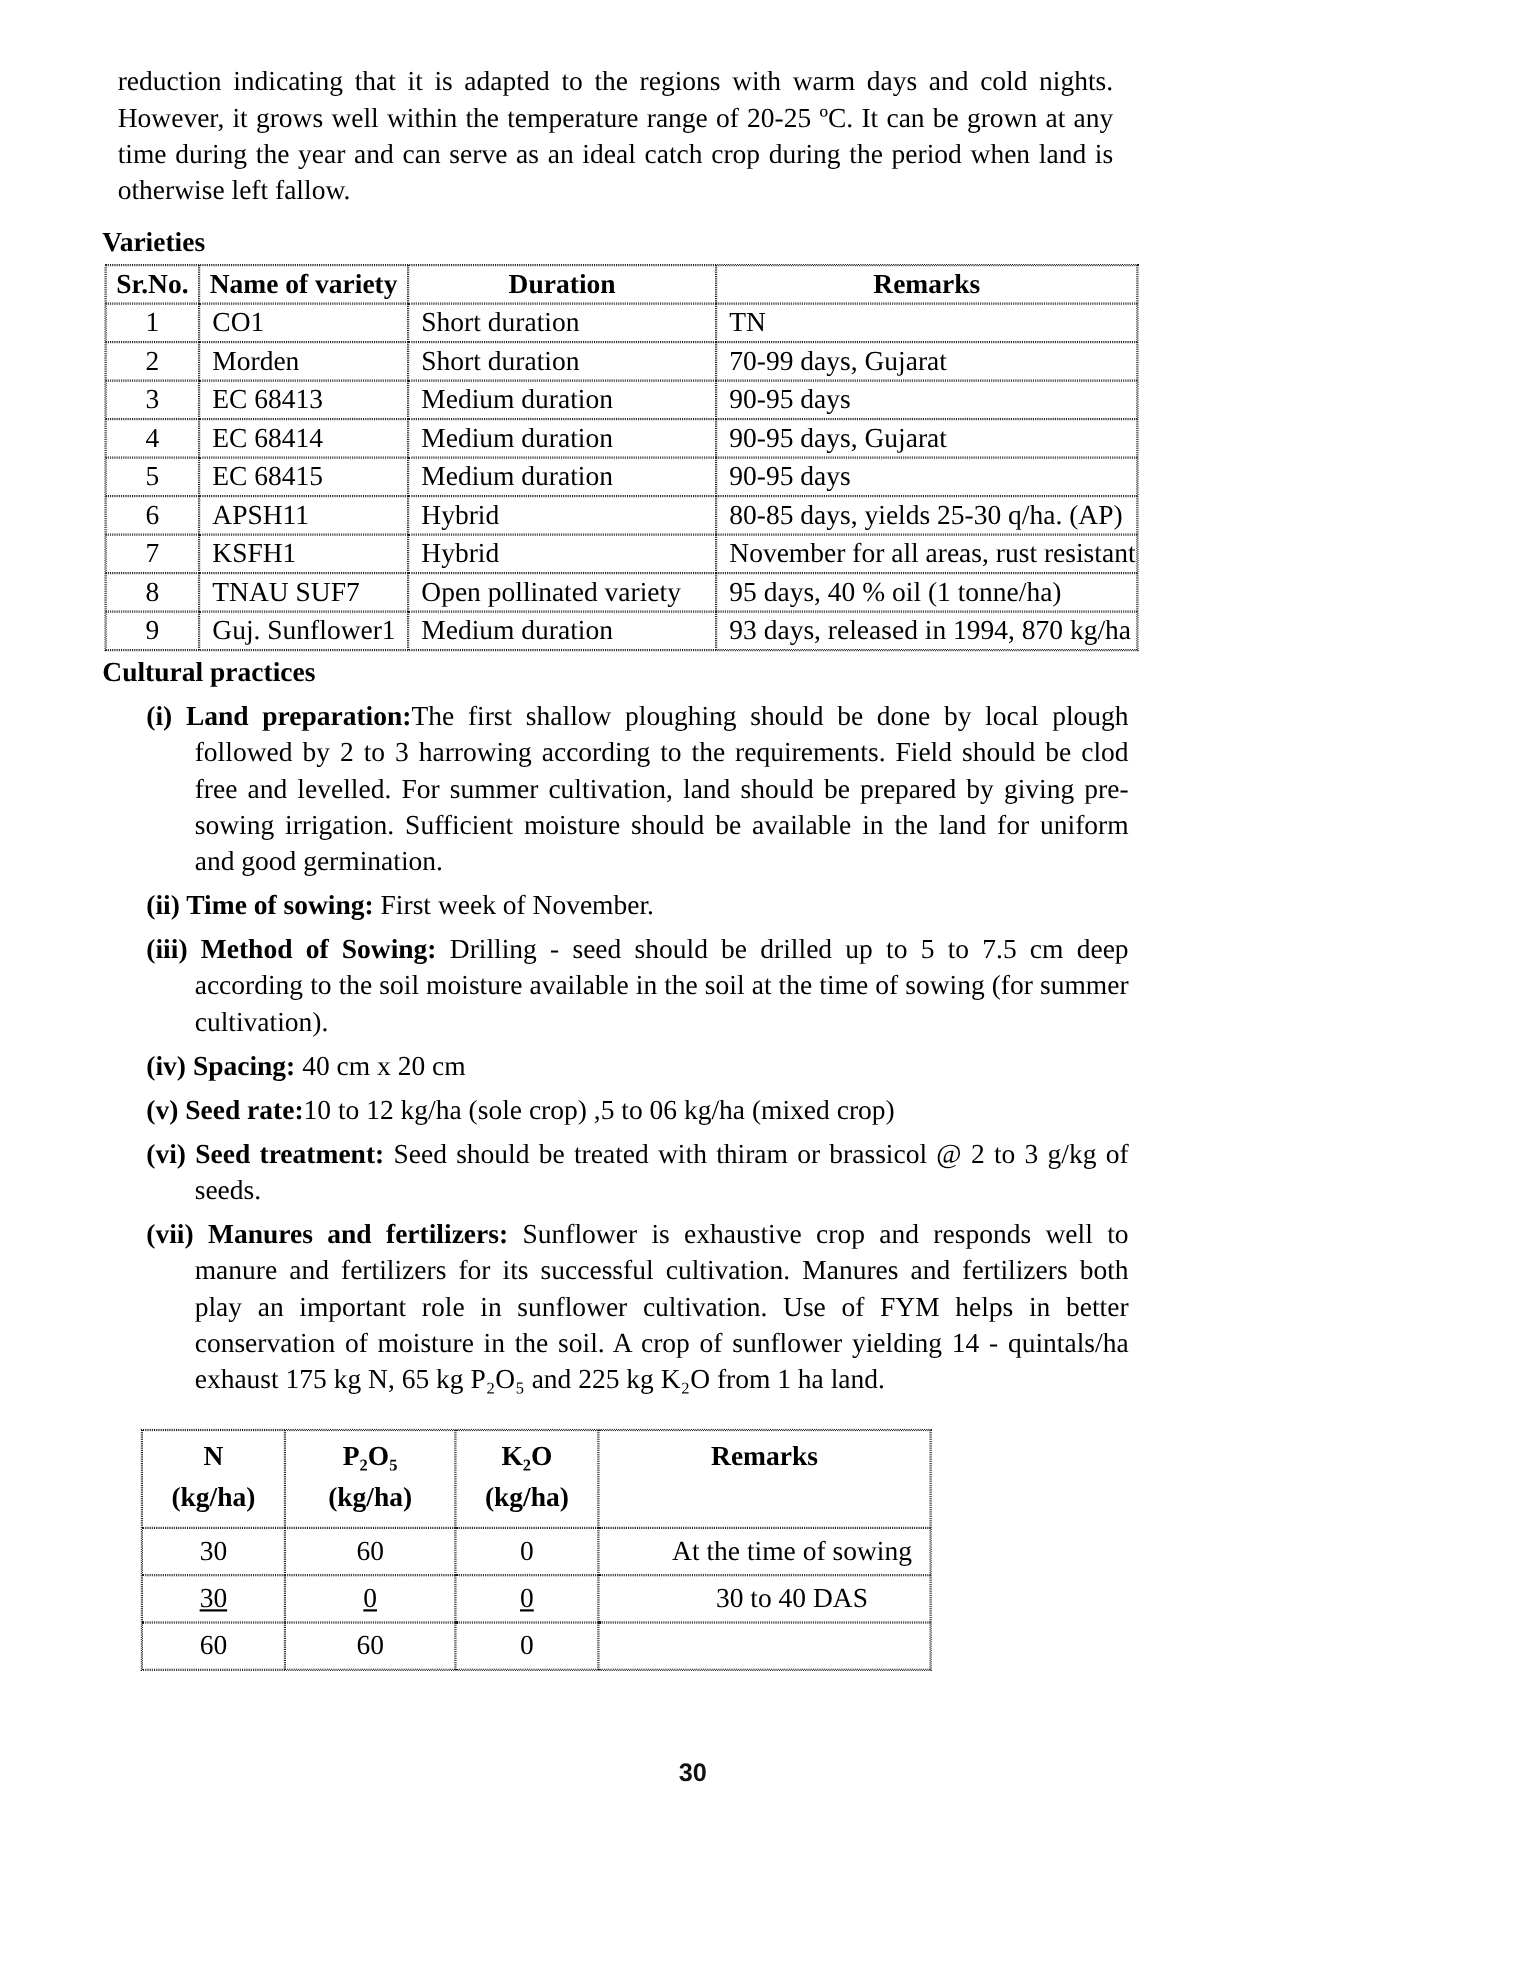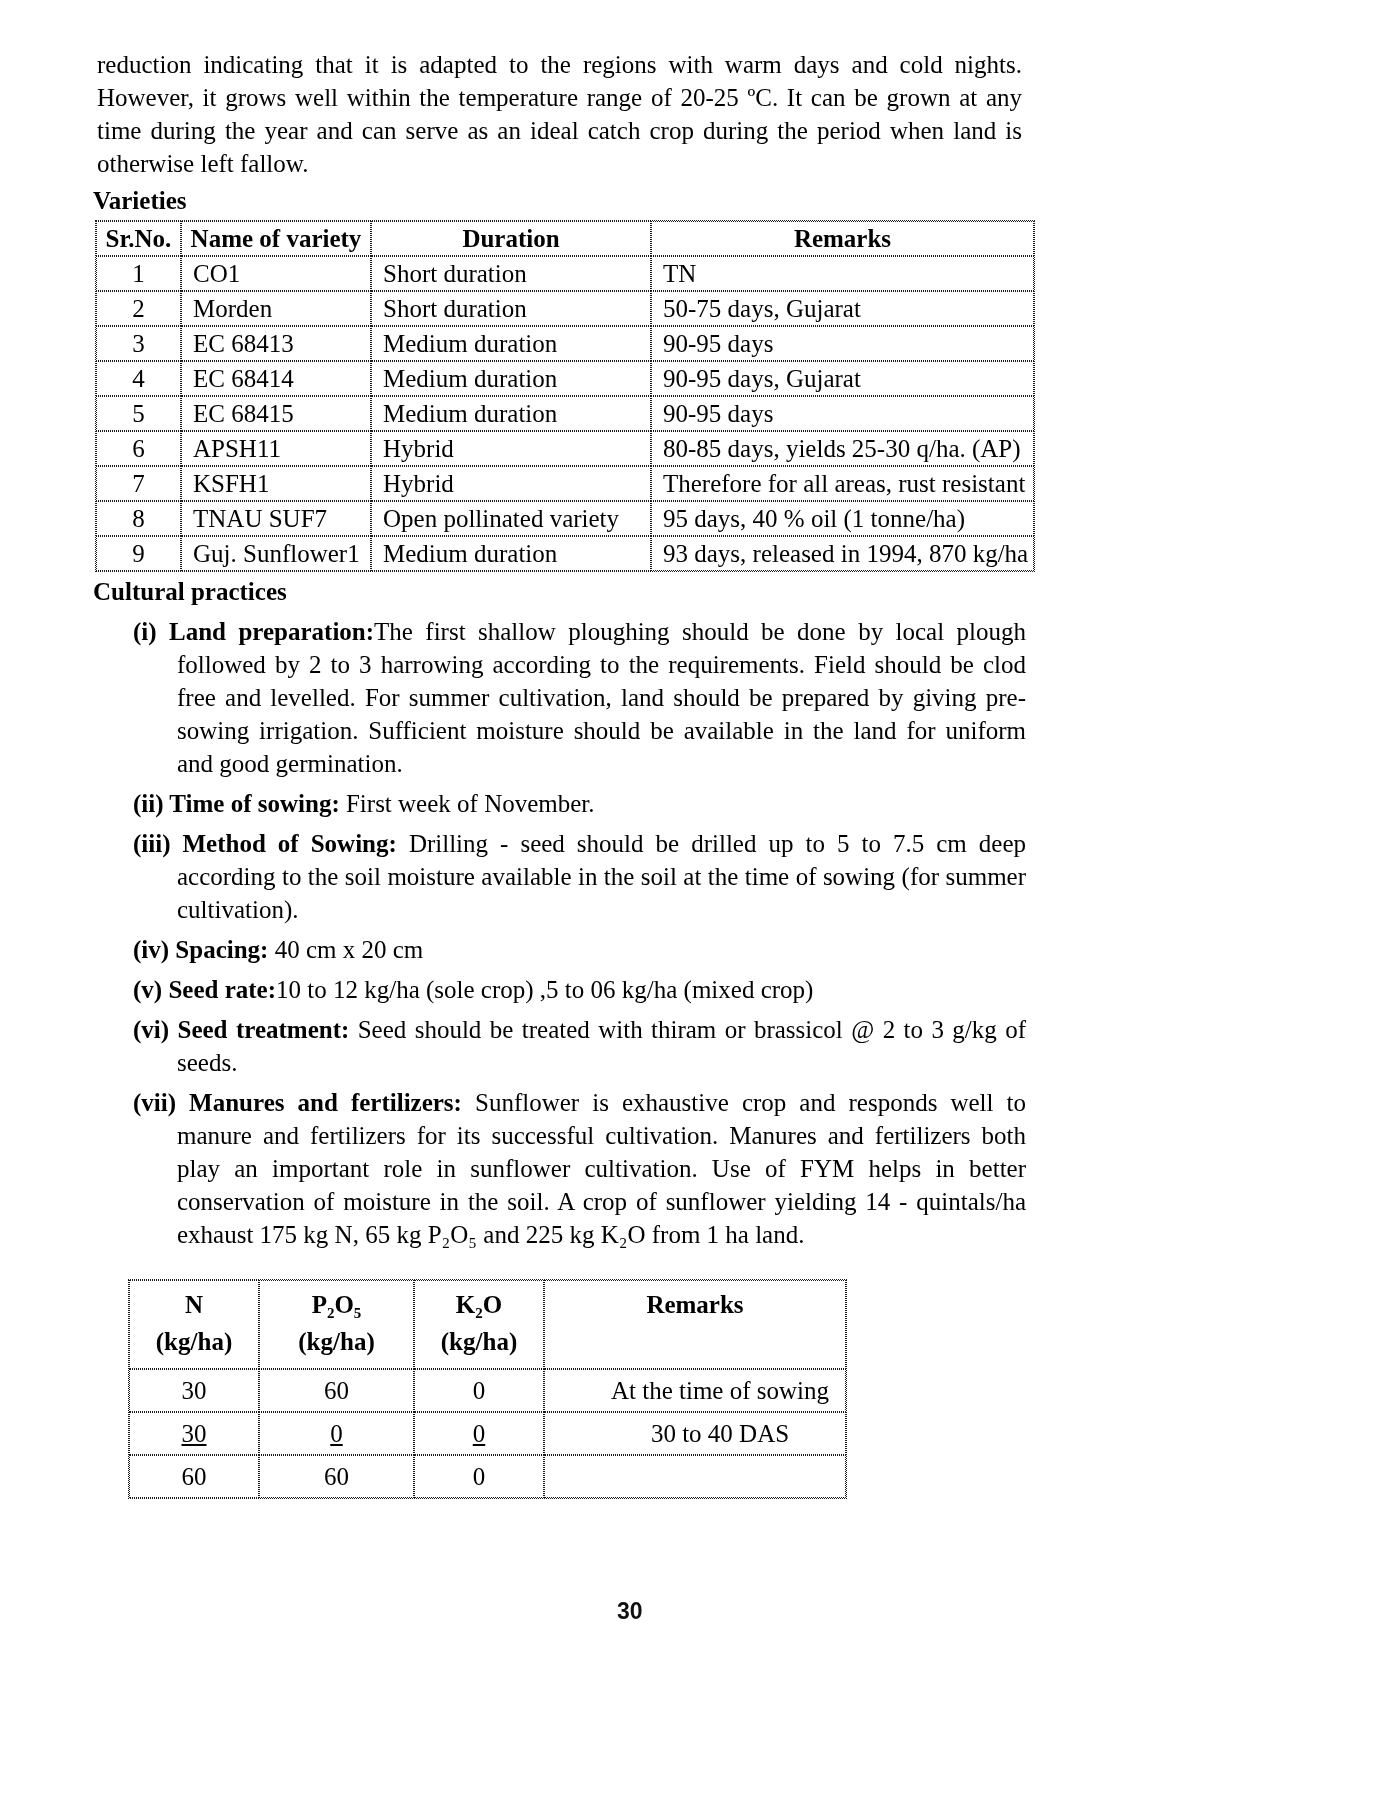--- a/index.html
+++ b/index.html
@@ -6,21 +6,21 @@
   body {
     width: 1389px; height: 1797px;
     background: #ffffff; color: #000;
     font-family: "Liberation Serif", "DejaVu Serif", serif;
     position: relative; overflow: hidden;
   }
   .content {
     position: absolute; left: 93px; top: 44px; width: 933px;
     font-size: 25px; line-height: 33px;
   }
-  .intro { text-align: justify; margin: 4px; }
+  .intro { text-align: justify; margin: 14px; }
   .sec-heading { font-weight: bold; margin: 3px 0 2px 0; }
 
   
   table.t1 {
     margin: 3px 0 0 2px; width: 938px;
     border-collapse: separate; border-spacing: 0;
     border: 1px dotted #1a1a1a; table-layout: fixed;
   }
   .t1 th, .t1 td {
     border: 1px dotted #1a1a1a; height: 32px; padding: 0;
@@ -83,21 +83,21 @@
       <tr>
         <td class="c-sr">1</td>
         <td class="c-name">CO1</td>
         <td class="c-dur">Short duration</td>
         <td class="c-rem">TN</td>
       </tr>
       <tr>
         <td class="c-sr">2</td>
         <td class="c-name">Morden</td>
         <td class="c-dur">Short duration</td>
-        <td class="c-rem">50-75 days, Gujarat</td>
+        <td class="c-rem">70-99 days, Gujarat</td>
       </tr>
       <tr>
         <td class="c-sr">3</td>
         <td class="c-name">EC 68413</td>
         <td class="c-dur">Medium duration</td>
         <td class="c-rem">90-95 days</td>
       </tr>
       <tr>
         <td class="c-sr">4</td>
         <td class="c-name">EC 68414</td>
@@ -113,21 +113,21 @@
       <tr>
         <td class="c-sr">6</td>
         <td class="c-name">APSH11</td>
         <td class="c-dur">Hybrid</td>
         <td class="c-rem">80-85 days, yields 25-30 q/ha. (AP)</td>
       </tr>
       <tr>
         <td class="c-sr">7</td>
         <td class="c-name">KSFH1</td>
         <td class="c-dur">Hybrid</td>
-        <td class="c-rem">Therefore for all areas, rust resistant</td>
+        <td class="c-rem">November for all areas, rust resistant</td>
       </tr>
       <tr>
         <td class="c-sr">8</td>
         <td class="c-name">TNAU SUF7</td>
         <td class="c-dur">Open pollinated variety</td>
         <td class="c-rem">95 days, 40 % oil (1 tonne/ha)</td>
       </tr>
       <tr>
         <td class="c-sr">9</td>
         <td class="c-name">Guj. Sunflower1</td>

